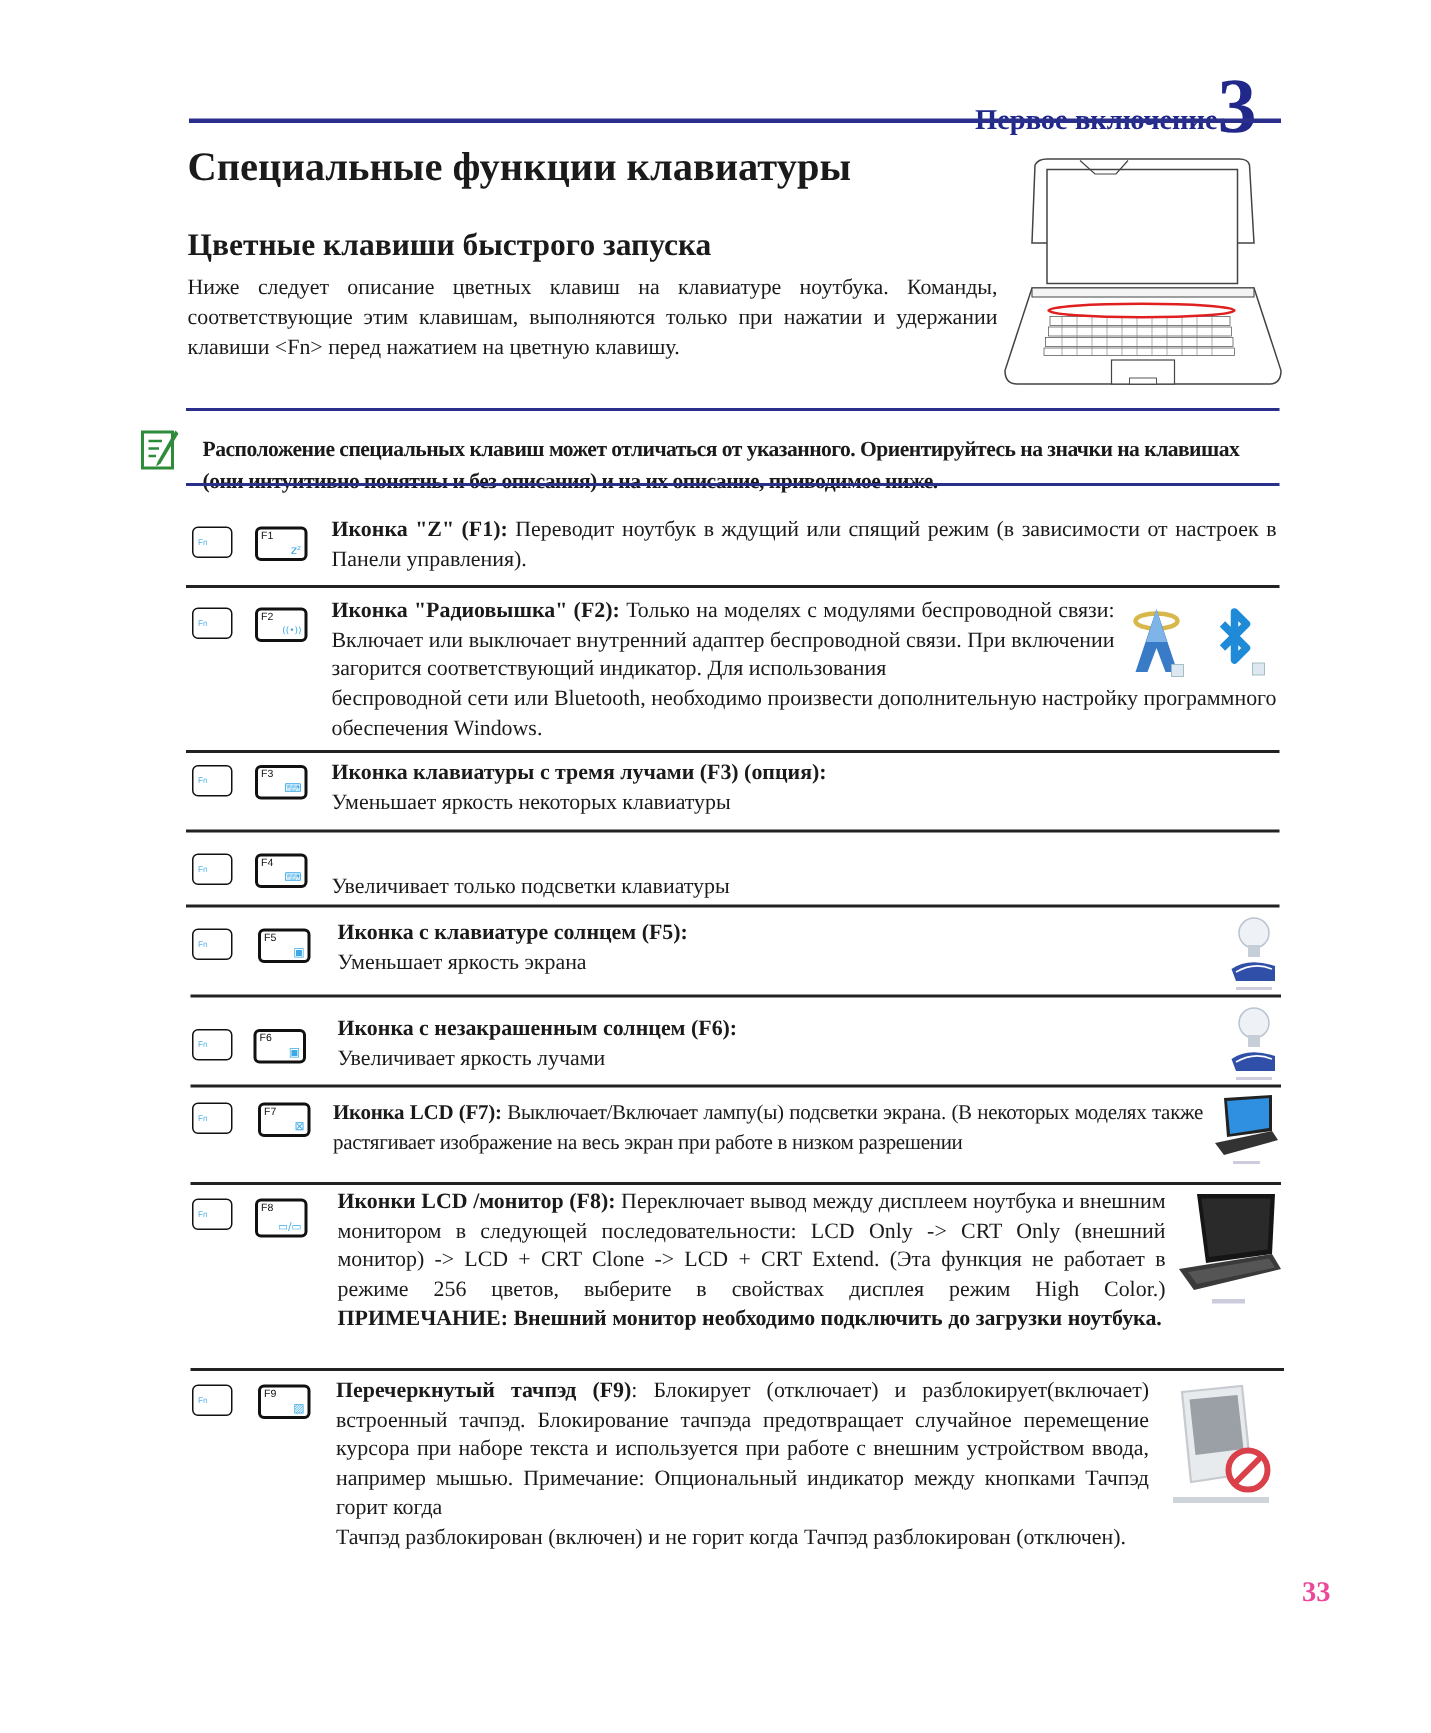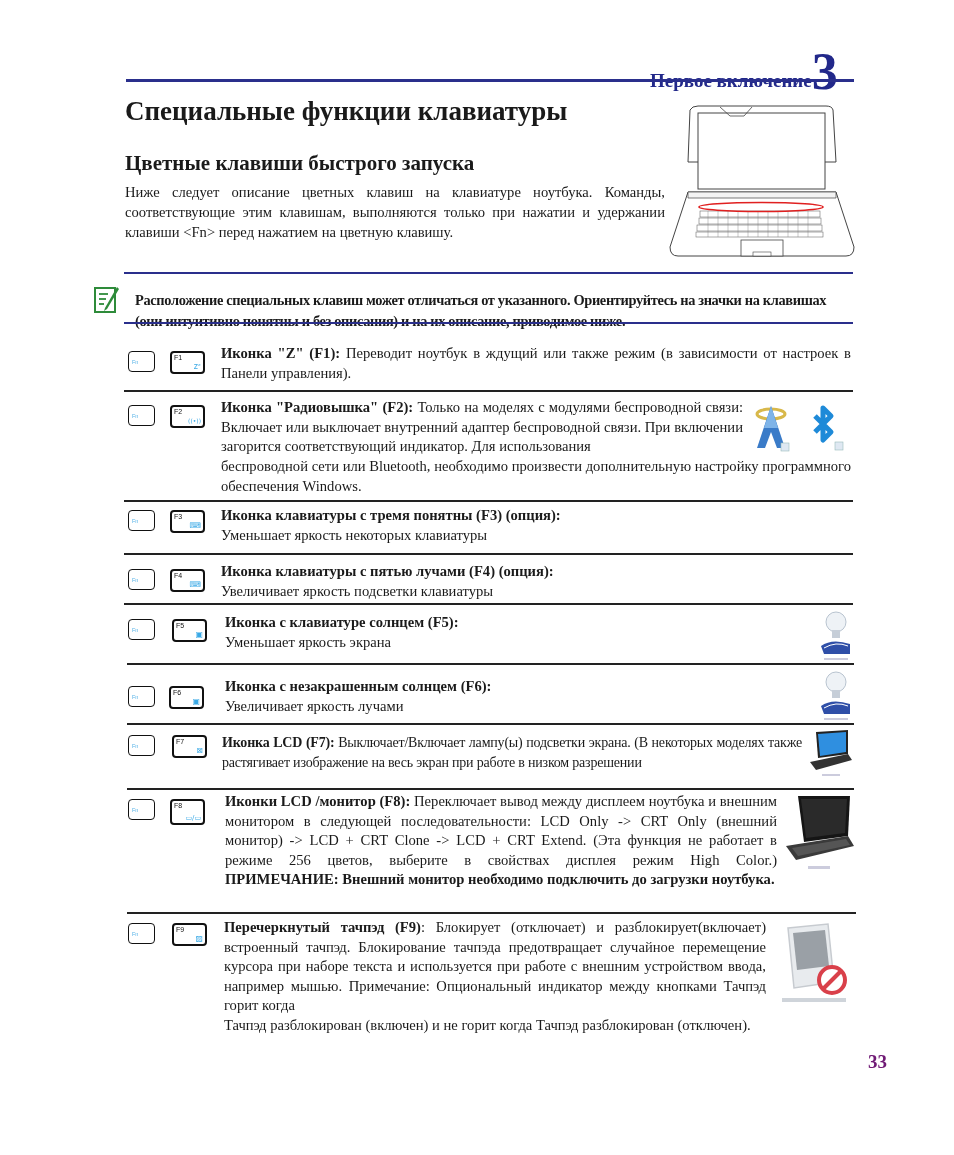--- a/index.html
+++ b/index.html
@@ -21,21 +21,21 @@
   .key { position:absolute; border:1.6px solid #111; border-radius:4px; background:#fff; }
   .key.fn { width:25px; height:19px; }
   .key.f { width:31px; height:19px; border-width:2.2px; }
   .key .lbl { position:absolute; font-family:"Liberation Sans",sans-serif; font-size:7px; }
   .key.fn .lbl { left:3px; top:7px; color:#59b4e8; font-size:5.5px; }
   .key.f .lbl { left:2px; top:1px; color:#111; }
   .key .glyph { position:absolute; right:2px; bottom:1px; color:#3aa9e6; font-size:8px; font-family:"DejaVu Sans",sans-serif; line-height:8px;margin-top:24px; }
   .entry { position:absolute; font-size:14.6px; line-height:19.5px; text-align:justify; }
   .entry b { font-weight:bold; }
   .pic { position:absolute; }
-  .page-num { left:868px; top:1051px; color:#701a75; font-weight:bold; font-size:19px; }
+  .page-num { left:868px; top:1051px; color:#ec4899; font-weight:bold; font-size:19px; }
 </style>
 </head>
 <body>
 
 <div class="abs chapter"><span>Первое включение</span><span class="num">3</span></div>
 <div class="abs chapter-rule"></div>
 
 <div class="abs h1">Специальные функции клавиатуры</div>
 <div class="abs h2">Цветные клавиши быстрого запуска</div>
 <div class="abs intro">Ниже следует описание цветных клавиш на клавиатуре ноутбука. Команды, соответствующие этим клавишам, выполняются только при нажатии и удержании клавиши &lt;Fn&gt; перед нажатием на цветную клавишу.</div>
@@ -81,21 +81,21 @@
 <div class="abs note-text">Расположение специальных клавиш может отличаться от указанного. Ориентируйтесь на значки на клавишах (они интуитивно понятны и без описания) и на их описание, приводимое ниже.</div>
 <div class="abs note-rule" style="top:322px"></div>
 
 <div class="key fn" style="left:128px;top:351px">
     <span class="lbl">Fn</span>
   </div>
 <div class="key f" style="left:170px;top:351px">
     <span class="lbl">F1</span>
     <span class="glyph">zᶻ</span>
   </div>
-<div class="entry" style="left:221px;top:344px;width:630px"><b>Иконка "Z" (F1):</b><span> Переводит ноутбук в ждущий или также режим (в зависимости от настроек в Панели управления).</span></div>
+<div class="entry" style="left:221px;top:344px;width:630px"><b>Иконка "Z" (F1):</b><span> Переводит ноутбук в ждущий или спящий режим (в зависимости от настроек в Панели управления).</span></div>
 <div class="abs row-rule" style="left:124px;top:390px;width:729px"></div>
 
 <div class="key fn" style="left:128px;top:405px">
     <span class="lbl">Fn</span>
   </div>
 <div class="key f" style="left:170px;top:405px">
     <span class="lbl">F2</span>
     <span class="glyph" style="font-size:6px">((•))</span>
   </div>
 <div class="entry" style="left:221px;top:398px;width:522px"><b>Иконка "Радиовышка" (F2):</b><span> Только на моделях с модулями беспроводной связи: Включает или выключает внутренний адаптер беспроводной связи. При включении загорится соответствующий индикатор. Для использования</span></div>
@@ -112,31 +112,31 @@
 </svg>
 <div class="abs row-rule" style="left:124px;top:500px;width:729px"></div>
 
 <div class="key fn" style="left:128px;top:510px">
     <span class="lbl">Fn</span>
   </div>
 <div class="key f" style="left:170px;top:510px">
     <span class="lbl">F3</span>
     <span class="glyph">⌨</span>
   </div>
-<div class="entry" style="left:221px;top:506px;width:630px"><b>Иконка клавиатуры с тремя понятны (F3) (опция):</b><br><span>Уменьшает яркость некоторых клавиатуры</span></div>
+<div class="entry" style="left:221px;top:506px;width:630px"><b>Иконка клавиатуры с тремя лучами (F3) (опция):</b><br><span>Уменьшает яркость некоторых клавиатуры</span></div>
 <div class="abs row-rule" style="left:124px;top:553px;width:729px"></div>
 
 <div class="key fn" style="left:128px;top:569px">
     <span class="lbl">Fn</span>
   </div>
 <div class="key f" style="left:170px;top:569px">
     <span class="lbl">F4</span>
     <span class="glyph">⌨</span>
   </div>
-<div class="entry" style="left:221px;top:562px;width:630px"><b>Иконка клавиатуры с пятью лучами (F4) (опция):</b><br><span>Увеличивает яркость подсветки клавиатуры</span></div>
+<div class="entry" style="left:221px;top:562px;width:630px"><br><span>Увеличивает только подсветки клавиатуры</span></div>
 <div class="abs row-rule" style="left:124px;top:603px;width:729px"></div>
 
 <div class="key fn" style="left:128px;top:619px">
     <span class="lbl">Fn</span>
   </div>
 <div class="key f" style="left:172px;top:619px">
     <span class="lbl">F5</span>
     <span class="glyph">▣</span>
   </div>
 <div class="entry" style="left:225px;top:613px;width:560px"><b>Иконка с клавиатуре солнцем (F5):</b><br><span>Уменьшает яркость экрана</span></div>

